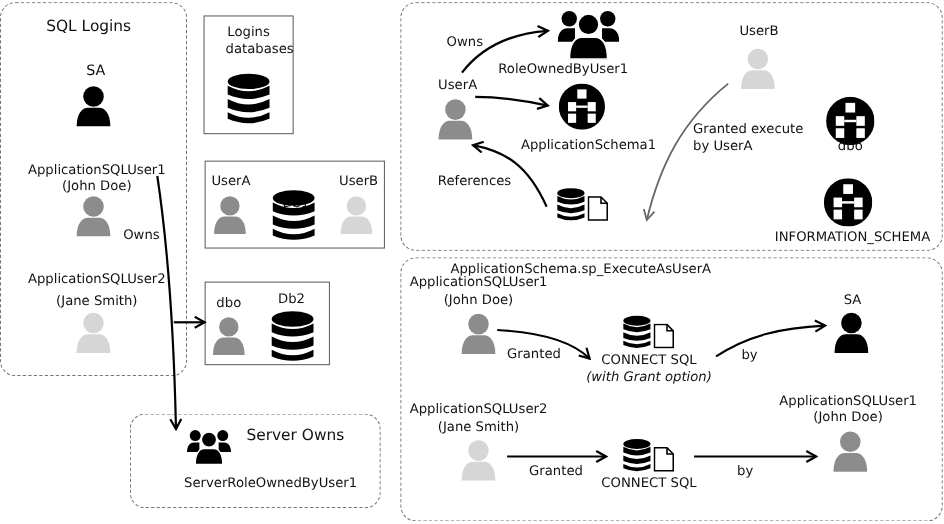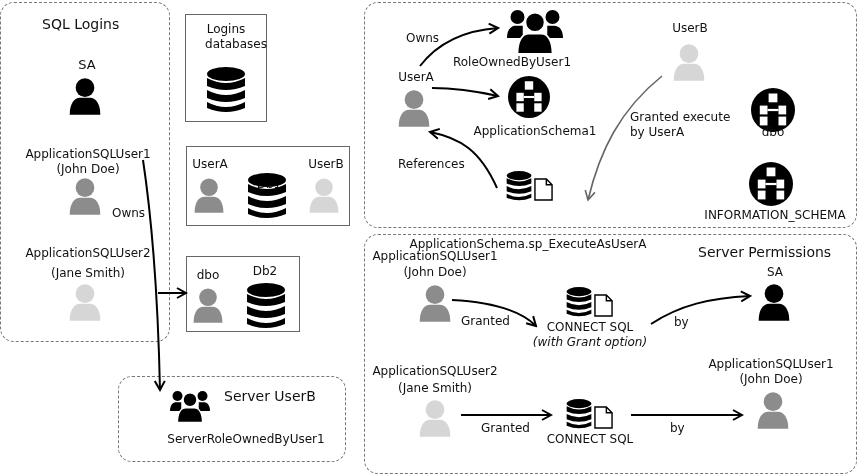--- a/index.html
+++ b/index.html
@@ -107,21 +107,21 @@
       <use href="#sym-user" width="32" height="40"></use>
     </svg>
   <svg class="icon" style="left:245px;top:282px;" width="42" height="48" fill="#000">
       <use href="#sym-db" width="42" height="48"></use>
     </svg>
 
   <div class="panel" style="left:118px;top:376px;width:228px;height:86px;"></div>
   <svg class="icon" style="left:170px;top:388px;" width="40" height="36" fill="#000">
       <use href="#sym-group" width="40" height="36"></use>
     </svg>
-  <div class="title" style="left:224px;top:388px;">Server UserB</div>
+  <div class="title" style="left:224px;top:388px;">Server Owns</div>
   <div class="lbl" style="left:156px;top:432px;width:180px;">ServerRoleOwnedByUser1</div>
 
   <div class="panel" style="left:364px;top:2px;width:493px;height:226px;"></div>
   <div class="lbl" style="left:406px;top:31px;">Owns</div>
   <svg class="icon" style="left:507px;top:8px;" width="56" height="46" fill="#000">
       <use href="#sym-group" width="56" height="46"></use>
     </svg>
   <div class="lbl" style="left:442px;top:55px;width:140px;">RoleOwnedByUser1</div>
   <div class="lbl" style="left:396px;top:70px;width:40px;">UserA</div>
   <svg class="icon" style="left:397px;top:88px;" width="34" height="42" fill="#8c8c8c">
@@ -149,21 +149,20 @@
   <svg class="icon" style="left:751px;top:88px;" width="44" height="44" fill="#000">
       <use href="#sym-schema" width="44" height="44"></use>
     </svg>
   <div class="lbl" style="left:758px;top:125px;width:30px;">dbo</div>
   <svg class="icon" style="left:749px;top:162px;" width="44" height="44" fill="#000">
       <use href="#sym-schema" width="44" height="44"></use>
     </svg>
   <div class="lbl" style="left:700px;top:208px;width:150px;">INFORMATION_SCHEMA</div>
 
   <div class="panel" style="left:364px;top:234px;width:493px;height:240px;"></div>
-  <div class="title" style="left:698px;top:244px;">Server Permissions</div>
 
   <div class="lbl" style="left:370px;top:249px;width:130px;">ApplicationSQLUser1</div>
   <div class="lbl" style="left:370px;top:265px;width:130px;">(John Doe)</div>
   <svg class="icon" style="left:418px;top:283px;" width="34" height="42" fill="#8c8c8c">
       <use href="#sym-user" width="34" height="42"></use>
     </svg>
   <div class="lbl" style="left:461px;top:314px;">Granted</div>
   <svg class="icon" style="left:566px;top:286px;" width="26" height="32" fill="#000">
       <use href="#sym-db" width="26" height="32"></use>
     </svg>

